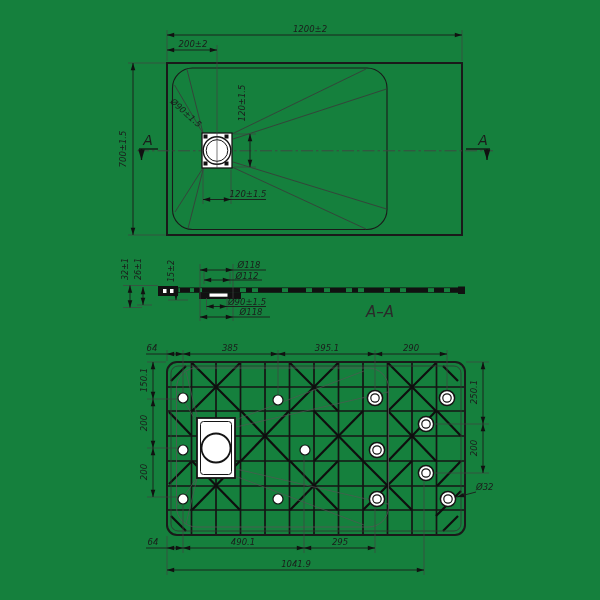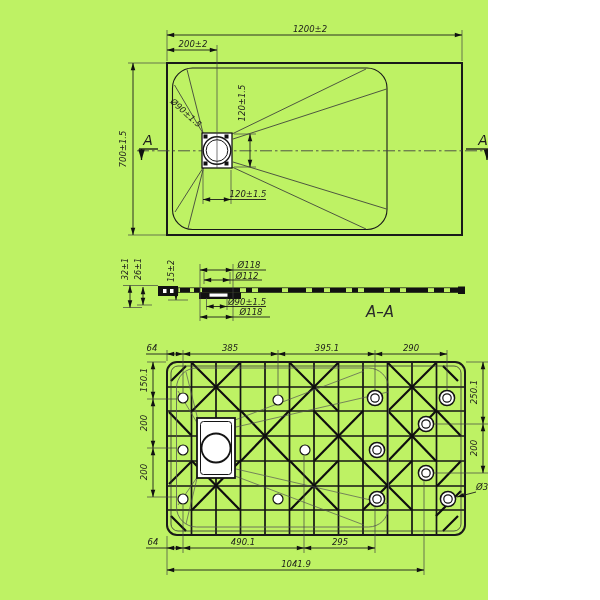--- a/index.html
+++ b/index.html
@@ -1,16 +1,16 @@
 <!DOCTYPE html>
 <html><head>
 <meta charset="utf-8">
 <style>
   html,body{margin:0;padding:0;background:#ffffff;}
-  .page{width:488px;height:600px;background:#bef264;position:relative;overflow:hidden;}
+  .page{width:600px;height:600px;background:#15803d;position:relative;overflow:hidden;}
   svg{display:block;}
   .dimtxt{font:italic 8.5px "DejaVu Sans", sans-serif;fill:#1b1b1b;}
   .dimtxt-sm{font:italic 8px "DejaVu Sans", sans-serif;fill:#1b1b1b;}
   .seclet{font:italic 14px "DejaVu Sans", sans-serif;fill:#1b1b1b;}
   .sectitle{font:italic 15px "DejaVu Sans", sans-serif;fill:#2a2a2a;}
   .outline{fill:none;stroke:#1a1a1a;stroke-width:2;}
   .outline2{fill:none;stroke:#1a1a1a;stroke-width:1.1;}
   .thin{stroke:#3a3a3a;stroke-width:0.85;fill:none;}
   .thin2{stroke:#555;stroke-width:0.7;fill:none;}
   .dim{stroke:#1b1b1b;stroke-width:0.9;fill:none;}

